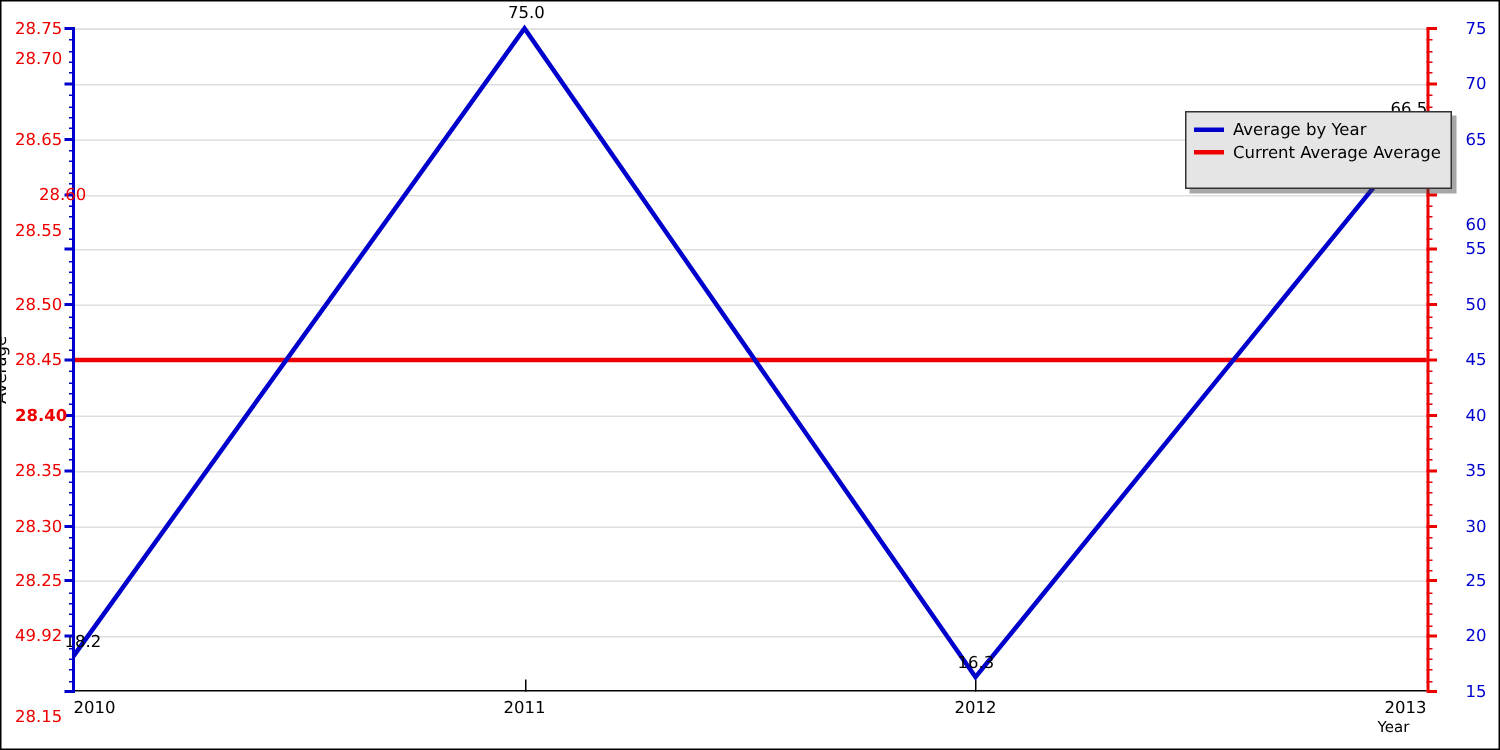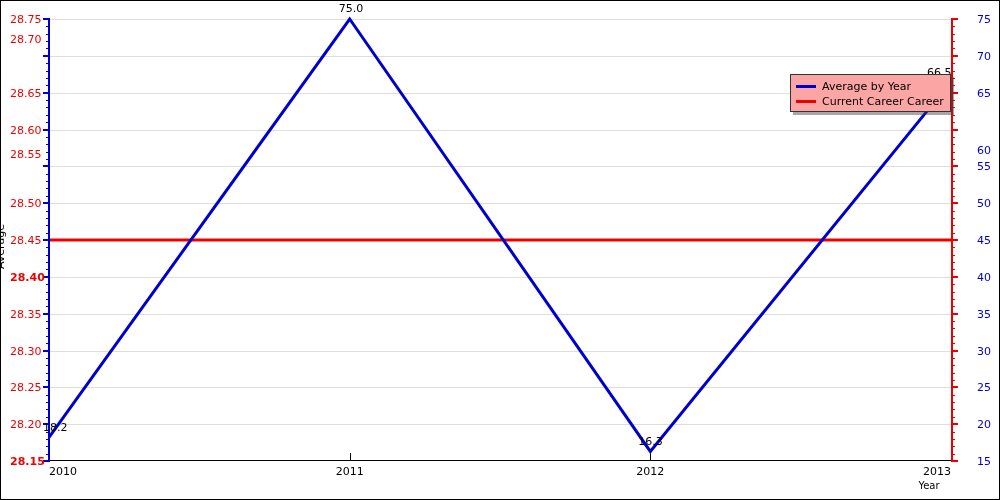--- a/index.html
+++ b/index.html
@@ -170,24 +170,24 @@
     color: #000000;
     white-space: nowrap;
     font-family: "DejaVu Sans", sans-serif;
   }
 
   
   #legend {
     position: absolute;
     left: 789px;
     top: 73px;
-    background: #fca5a5;
+    background: #e5e5e5;
     border: 1px solid #333333;
     box-shadow: 3px 3px 0 rgba(60,60,60,0.45);
-    padding: 4px 6px 2px 5px;
+    padding: 4px 6px 16px 5px;
     box-sizing: border-box;
   }
   .legend-row {
     display: flex;
     align-items: center;
     height: 15px;
     white-space: nowrap;
   }
   .legend-swatch {
     width: 20px;
@@ -379,47 +379,47 @@
       <div class="tick-right minor" style="top: 51.5667px;"></div>
       <div class="tick-right minor" style="top: 44.2px;"></div>
       <div class="tick-right" style="top: 35.8333px;"></div>
       <div class="tick-right minor" style="top: 29.4667px;"></div>
       <div class="tick-right minor" style="top: 22.1px;"></div>
       <div class="tick-right minor" style="top: 14.7333px;"></div>
       <div class="tick-right minor" style="top: 7.36667px;"></div>
       <div class="tick-right" style="top: -1px;"></div>
     </div>
   <div id="right-ticklabels">
-      <div class="ticklabel-right" style="top: 460px; font-weight: bold;">28.15</div>
-      <div class="ticklabel-right" style="top: 423.167px;">28.20</div>
+      <div class="ticklabel-right" style="top: 477px;">28.15</div>
+      <div class="ticklabel-right" style="top: 423.167px;">49.92</div>
       <div class="ticklabel-right" style="top: 386.333px;">28.25</div>
       <div class="ticklabel-right" style="top: 349.5px;">28.30</div>
       <div class="ticklabel-right" style="top: 312.667px;">28.35</div>
       <div class="ticklabel-right" style="top: 275.833px; font-weight: bold;">28.40</div>
       <div class="ticklabel-right" style="top: 239px;">28.45</div>
       <div class="ticklabel-right" style="top: 202.167px;">28.50</div>
       <div class="ticklabel-right" style="top: 153px;">28.55</div>
-      <div class="ticklabel-right" style="top: 128.5px;">28.60</div>
+      <div class="ticklabel-right" style="top: 128.5px; margin-left: 16px;">28.60</div>
       <div class="ticklabel-right" style="top: 91.6667px;">28.65</div>
       <div class="ticklabel-right" style="top: 38px;">28.70</div>
       <div class="ticklabel-right" style="top: 18px;">28.75</div>
     </div>
 
   <div id="x-ticklabels">
       <div class="ticklabel-x" style="left: 62px;">2010</div>
       <div class="ticklabel-x" style="left: 348.667px;">2011</div>
       <div class="ticklabel-x" style="left: 649.333px;">2012</div>
       <div class="ticklabel-x" style="left: 936px;">2013</div>
     </div>
   <div id="xlabel" style="left: 928px;">Year</div>
 
   <div id="legend">
       <div class="legend-row">
         <span class="legend-swatch" style="background: rgb(0, 0, 204);"></span>
         <span class="legend-text">Average by Year</span>
       </div>
       <div class="legend-row">
         <span class="legend-swatch" style="background: rgb(238, 0, 0);"></span>
-        <span class="legend-text">Current Career Career</span>
+        <span class="legend-text">Current Average Average</span>
       </div>
     </div>
 
 </div>
 
 </body></html>

